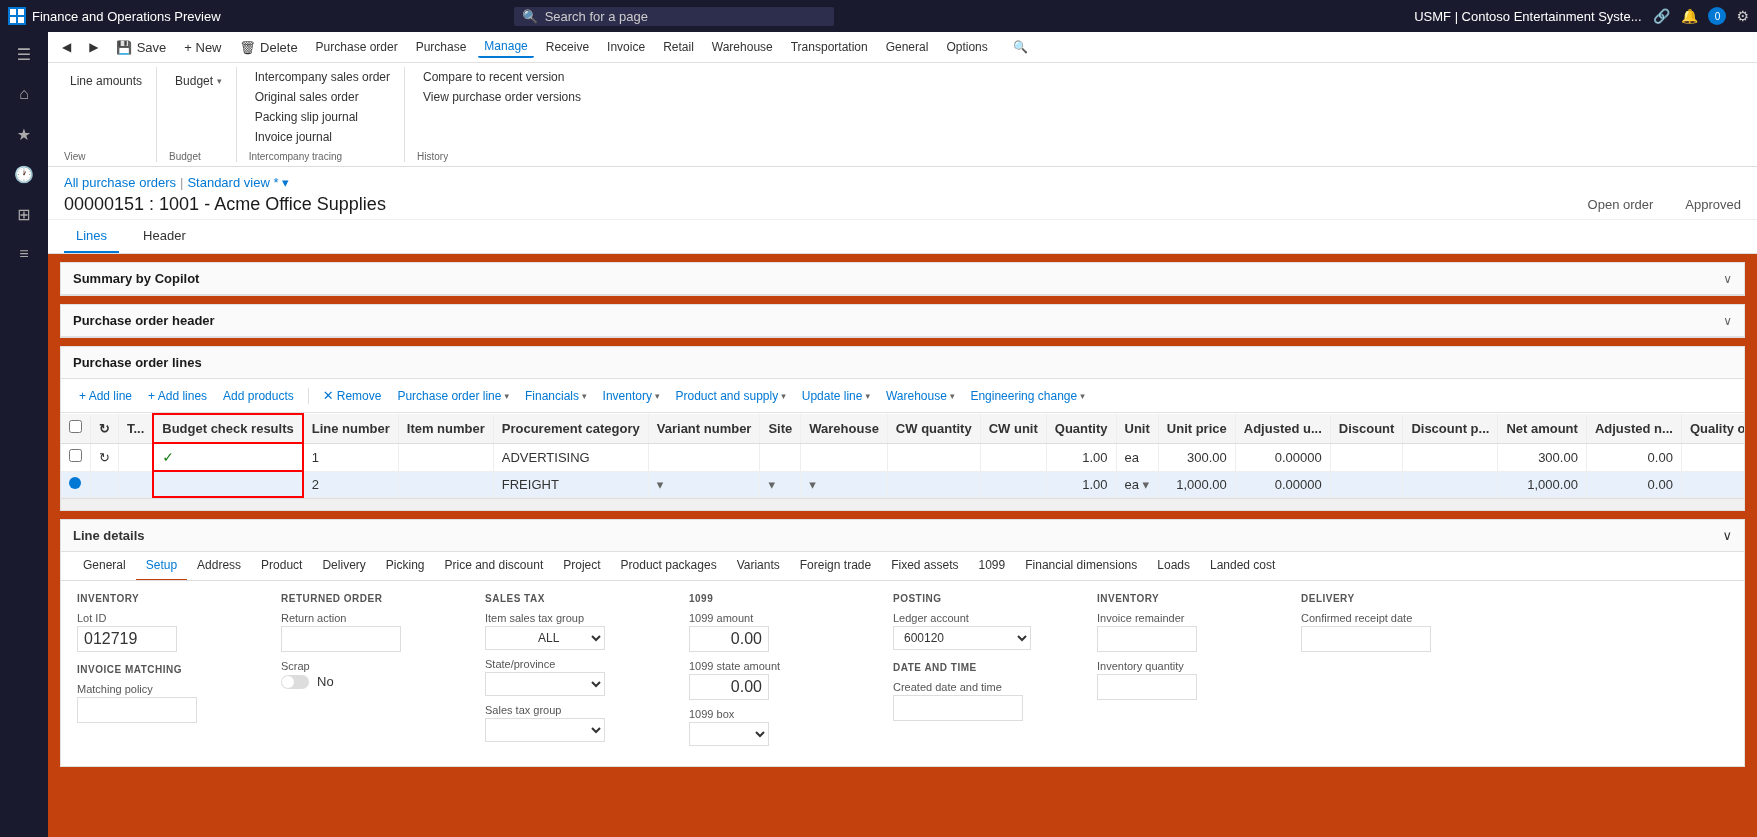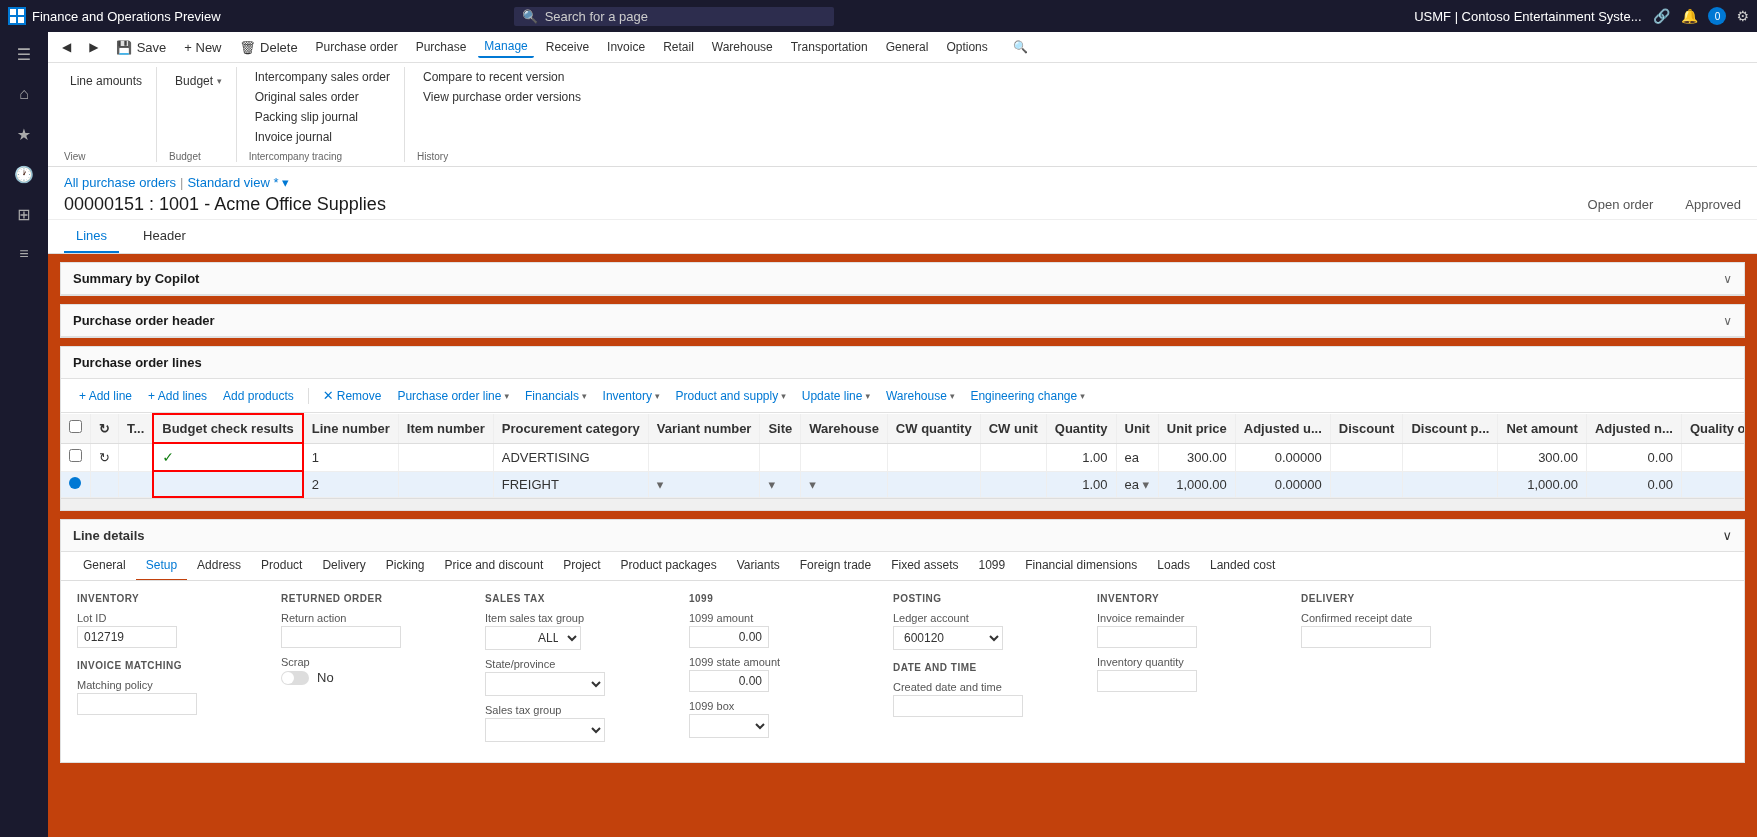--- a/index.html
+++ b/index.html
@@ -153,21 +153,21 @@
       display: flex; gap: 24px; padding: 12px 16px; flex-wrap: wrap;
     }
     .detail-section { min-width: 180px; }
     .detail-section-label {
       font-size: 10px; font-weight: 700; color: #555; text-transform: uppercase;
       margin-bottom: 8px; letter-spacing: 0.5px;
     }
     .field-row { margin-bottom: 8px; }
     .field-label { font-size: 11px; color: #555; margin-bottom: 2px; }
     .field-input {
-      border: 1px solid #ddd; padding: 3px 6px; font-size: 12px;
+      border: 1px solid #ddd; padding: 3px 6px; font-size: 16px;
       width: 100%; background: #fff; color: #333;
     }
     .select-input {
       border: 1px solid #ddd; padding: 3px 6px; font-size: 12px;
       width: 100%; background: #fff; color: #333; -webkit-appearance: auto;
     }
     .toggle-row { display: flex; align-items: center; gap: 8px; font-size: 12px; }
     .toggle-switch {
       width: 28px; height: 14px; background: #ddd; border-radius: 7px;
       position: relative; cursor: pointer;
@@ -501,21 +501,21 @@
                 <div class="toggle-switch"></div>
                 <span>No</span>
               </div>
             </div>
           </div>
 
           <div class="detail-section">
             <div class="detail-section-label">SALES TAX</div>
             <div class="field-row">
               <div class="field-label">Item sales tax group</div>
-              <select class="select-input" style="width:96px;padding-left:48px;">
+              <select class="select-input" style="width:120px;padding-left:48px;">
                 <option>ALL</option>
               </select>
             </div>
             <div class="field-row">
               <div class="field-label">State/province</div>
               <select class="select-input" style="width:120px;">
                 <option></option>
               </select>
             </div>
             <div class="field-row">
@@ -541,21 +541,21 @@
               <select class="select-input" style="width:80px;">
                 <option></option>
               </select>
             </div>
           </div>
 
           <div class="detail-section">
             <div class="detail-section-label">POSTING</div>
             <div class="field-row">
               <div class="field-label">Ledger account</div>
-              <select class="select-input" style="width:110px;">
+              <select class="select-input" style="width:138px;">
                 <option>600120</option>
               </select>
             </div>
             <div class="detail-section-label" style="margin-top:12px;">DATE AND TIME</div>
             <div class="field-row">
               <div class="field-label">Created date and time</div>
               <input class="field-input" type="text" value="" style="width: 130px;">
             </div>
           </div>
 

